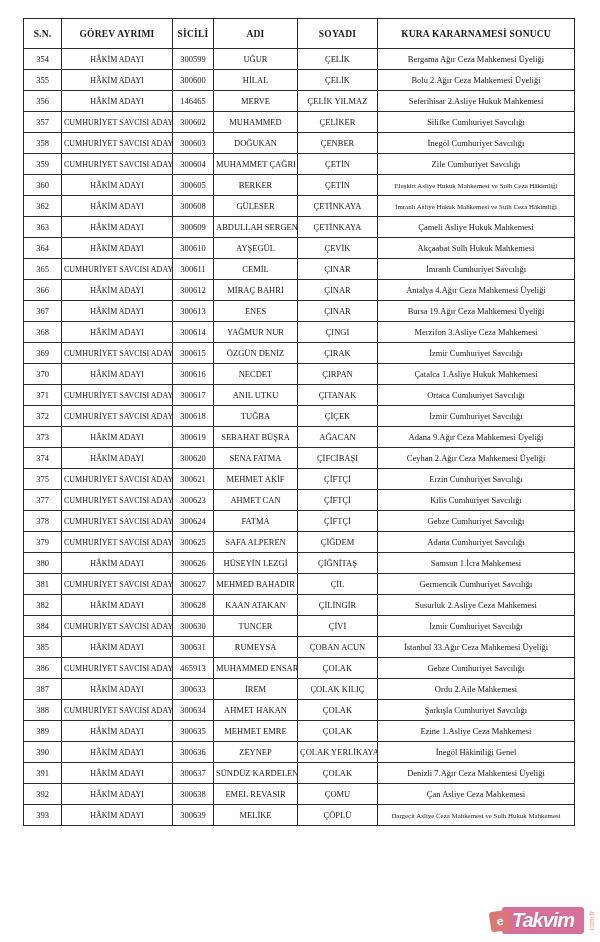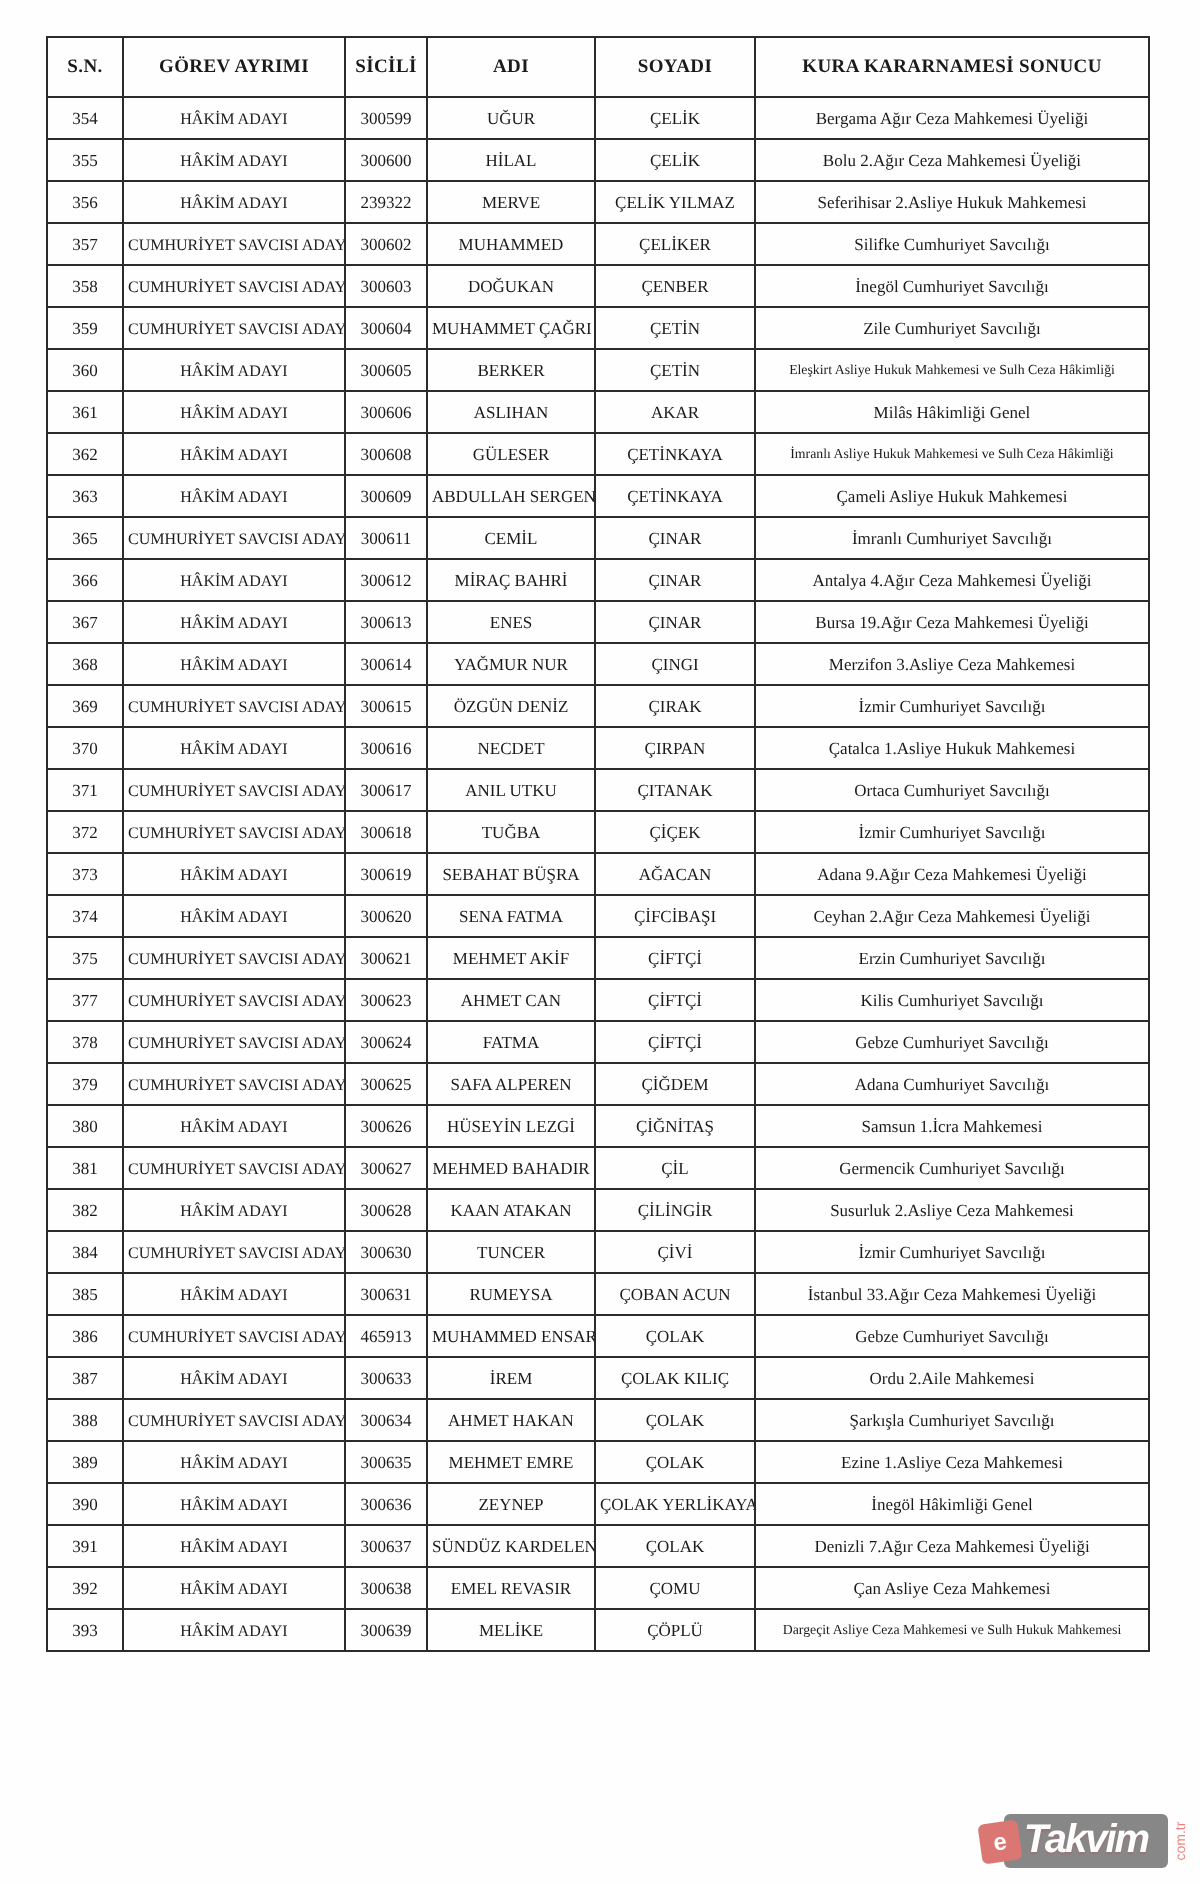--- a/index.html
+++ b/index.html
@@ -133,21 +133,21 @@
         <td class="cell-sn">355</td>
         <td class="cell-gorev">HÂKİM ADAYI</td>
         <td class="cell-sicil">300600</td>
         <td class="cell-adi">HİLAL</td>
         <td class="cell-soyadi">ÇELİK</td>
         <td class="cell-sonuc">Bolu 2.Ağır Ceza Mahkemesi Üyeliği</td>
       </tr>
       <tr>
         <td class="cell-sn">356</td>
         <td class="cell-gorev">HÂKİM ADAYI</td>
-        <td class="cell-sicil">239322</td>
+        <td class="cell-sicil">146465</td>
         <td class="cell-adi">MERVE</td>
         <td class="cell-soyadi">ÇELİK YILMAZ</td>
         <td class="cell-sonuc">Seferihisar 2.Asliye Hukuk Mahkemesi</td>
       </tr>
       <tr>
         <td class="cell-sn">357</td>
         <td class="cell-gorev">CUMHURİYET SAVCISI ADAYI</td>
         <td class="cell-sicil">300602</td>
         <td class="cell-adi">MUHAMMED</td>
         <td class="cell-soyadi">ÇELİKER</td>
@@ -171,44 +171,44 @@
       </tr>
       <tr>
         <td class="cell-sn">360</td>
         <td class="cell-gorev">HÂKİM ADAYI</td>
         <td class="cell-sicil">300605</td>
         <td class="cell-adi">BERKER</td>
         <td class="cell-soyadi">ÇETİN</td>
         <td class="cell-sonuc small">Eleşkirt Asliye Hukuk Mahkemesi ve Sulh Ceza Hâkimliği</td>
       </tr>
       <tr>
-        <td class="cell-sn">361</td>
-        <td class="cell-gorev">HÂKİM ADAYI</td>
-        <td class="cell-sicil">300606</td>
-        <td class="cell-adi">ASLIHAN</td>
-        <td class="cell-soyadi">AKAR</td>
-        <td class="cell-sonuc">Milâs Hâkimliği Genel</td>
-      </tr>
-      <tr>
         <td class="cell-sn">362</td>
         <td class="cell-gorev">HÂKİM ADAYI</td>
         <td class="cell-sicil">300608</td>
         <td class="cell-adi">GÜLESER</td>
         <td class="cell-soyadi">ÇETİNKAYA</td>
         <td class="cell-sonuc small">İmranlı Asliye Hukuk Mahkemesi ve Sulh Ceza Hâkimliği</td>
       </tr>
       <tr>
         <td class="cell-sn">363</td>
         <td class="cell-gorev">HÂKİM ADAYI</td>
         <td class="cell-sicil">300609</td>
         <td class="cell-adi">ABDULLAH SERGEN</td>
         <td class="cell-soyadi">ÇETİNKAYA</td>
         <td class="cell-sonuc">Çameli Asliye Hukuk Mahkemesi</td>
       </tr>
       <tr>
+        <td class="cell-sn">364</td>
+        <td class="cell-gorev">HÂKİM ADAYI</td>
+        <td class="cell-sicil">300610</td>
+        <td class="cell-adi">AYŞEGÜL</td>
+        <td class="cell-soyadi">ÇEVİK</td>
+        <td class="cell-sonuc">Akçaabat Sulh Hukuk Mahkemesi</td>
+      </tr>
+      <tr>
         <td class="cell-sn">365</td>
         <td class="cell-gorev">CUMHURİYET SAVCISI ADAYI</td>
         <td class="cell-sicil">300611</td>
         <td class="cell-adi">CEMİL</td>
         <td class="cell-soyadi">ÇINAR</td>
         <td class="cell-sonuc">İmranlı Cumhuriyet Savcılığı</td>
       </tr>
       <tr>
         <td class="cell-sn">366</td>
         <td class="cell-gorev">HÂKİM ADAYI</td>
@@ -414,18 +414,18 @@
         <td class="cell-gorev">HÂKİM ADAYI</td>
         <td class="cell-sicil">300639</td>
         <td class="cell-adi">MELİKE</td>
         <td class="cell-soyadi">ÇÖPLÜ</td>
         <td class="cell-sonuc small">Dargeçit Asliye Ceza Mahkemesi ve Sulh Hukuk Mahkemesi</td>
       </tr>
     </tbody>
 </table>
 
 <div class="takvim-wm">
-  <div class="takvim-box" style="background: #404040;">
+  <div class="takvim-box" style="background: #be185d;">
     <span class="takvim-word">Takvim</span>
   </div>
   <div class="takvim-badge">e</div>
   <div class="takvim-domain">com.tr</div>
 </div>
 
 </body></html>

